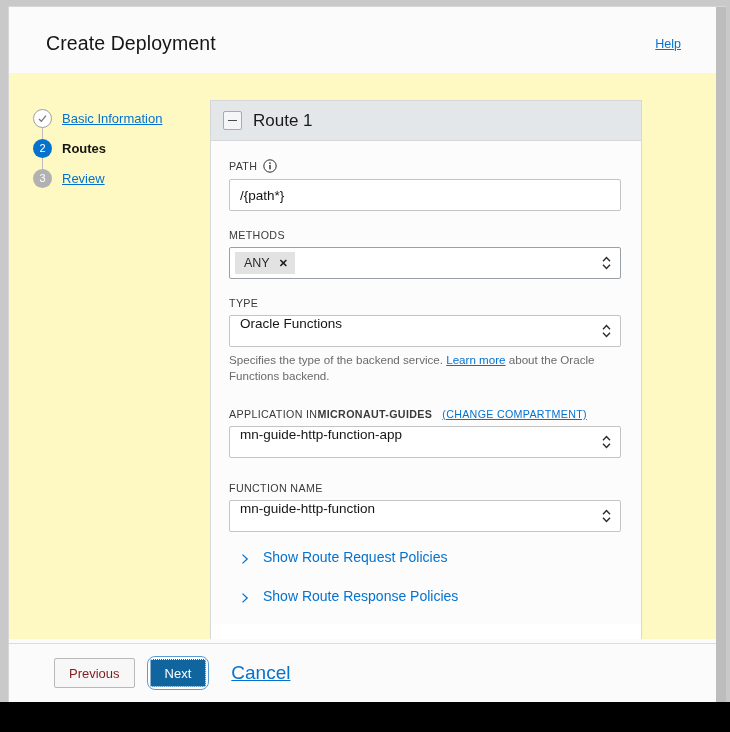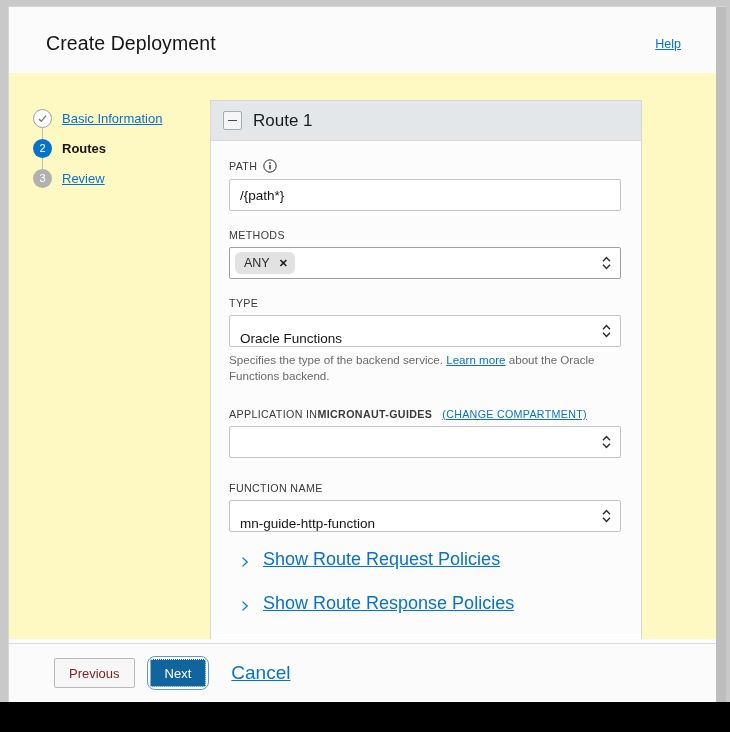--- a/index.html
+++ b/index.html
@@ -231,21 +231,21 @@
 
   .select-box {
     position: relative;
     width: 100%;
     height: 32px;
     border: 1px solid #c4c4c4;
     border-radius: 2px;
     background: #ffffff;
     box-sizing: border-box;
     display: flex;
-    align-items: flex-end;
+    align-items: flex-start;
     padding: 0 16px 0 10px;
     font-size: 13.5px;
     color: #161513;
     cursor: pointer;
     white-space: nowrap;
     overflow: hidden;
   }
   .select-arrows {
     position: absolute;
     right: 8px;
@@ -266,21 +266,21 @@
     display: flex;
     align-items: center;
     padding: 0 28px 0 5px;
     cursor: text;
   }
   .chip {
     display: inline-flex;
     align-items: center;
     height: 22px;
     background: #e2e2e2;
-    border-radius: 6px;
+    border-radius: 0;
     padding: 0 7px 0 9px;
     font-size: 12.5px;
     color: #2b2b2b;
   }
   .chip .chip-x {
     margin-left: 9px;
     font-size: 11px;
     font-weight: bold;
     color: #1c1c1c;
     cursor: pointer;
@@ -306,23 +306,22 @@
     margin-top: 17px;
     padding-left: 10px;
   }
   .disclosure-chevron {
     width: 12px;
     height: 12px;
     margin-right: 12px;
     flex: 0 0 12px;
   }
   .disclosure-link {
-    font-size: 18px;
+    font-size: 14px;
     color: #0572ce;
-    text-decoration: underline;
     cursor: pointer;
     white-space: nowrap;
   }
 
   
   #dialog-footer {
     position: absolute;
     left: 0;
     top: 636px;
     width: 708px;
@@ -507,20 +506,21 @@
             </div>
           </div>
 
           <div class="field-group" style="margin-top:24px;">
             <div class="field-label">
               <span>APPLICATION IN </span>
               <span class="strongpart">MICRONAUT-GUIDES</span>
               <span class="change-compartment"><u>(CHANGE COMPARTMENT)</u></span>
             </div>
             <div class="select-box">
+              <span>mn-guide-http-function-app</span>
               <span class="select-arrows">
                 <svg width="11" height="16" viewBox="0 0 11 16">
                   <polyline points="2,6.3 5.5,2.6 9,6.3" fill="none" stroke="#2b2b2b" stroke-width="1.35"></polyline>
                   <polyline points="2,9.7 5.5,13.4 9,9.7" fill="none" stroke="#2b2b2b" stroke-width="1.35"></polyline>
                 </svg>
               </span>
             </div>
           </div>
 
           <div class="field-group" style="margin-top:24px;margin-bottom:0;">

